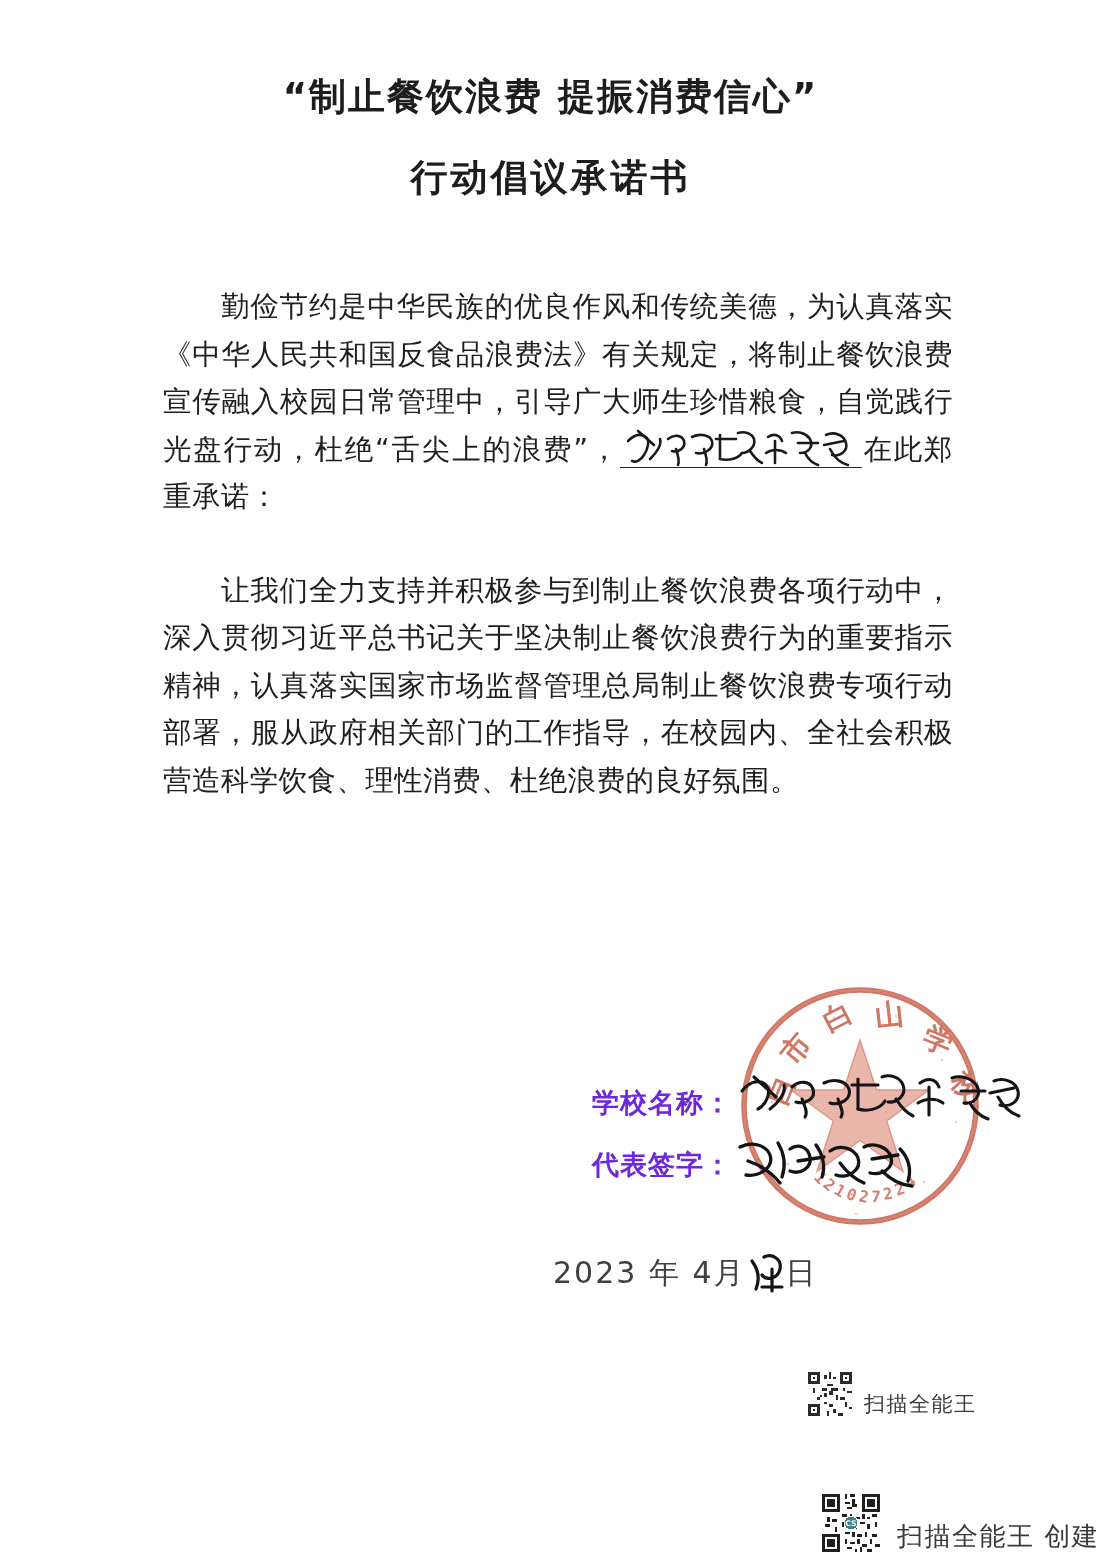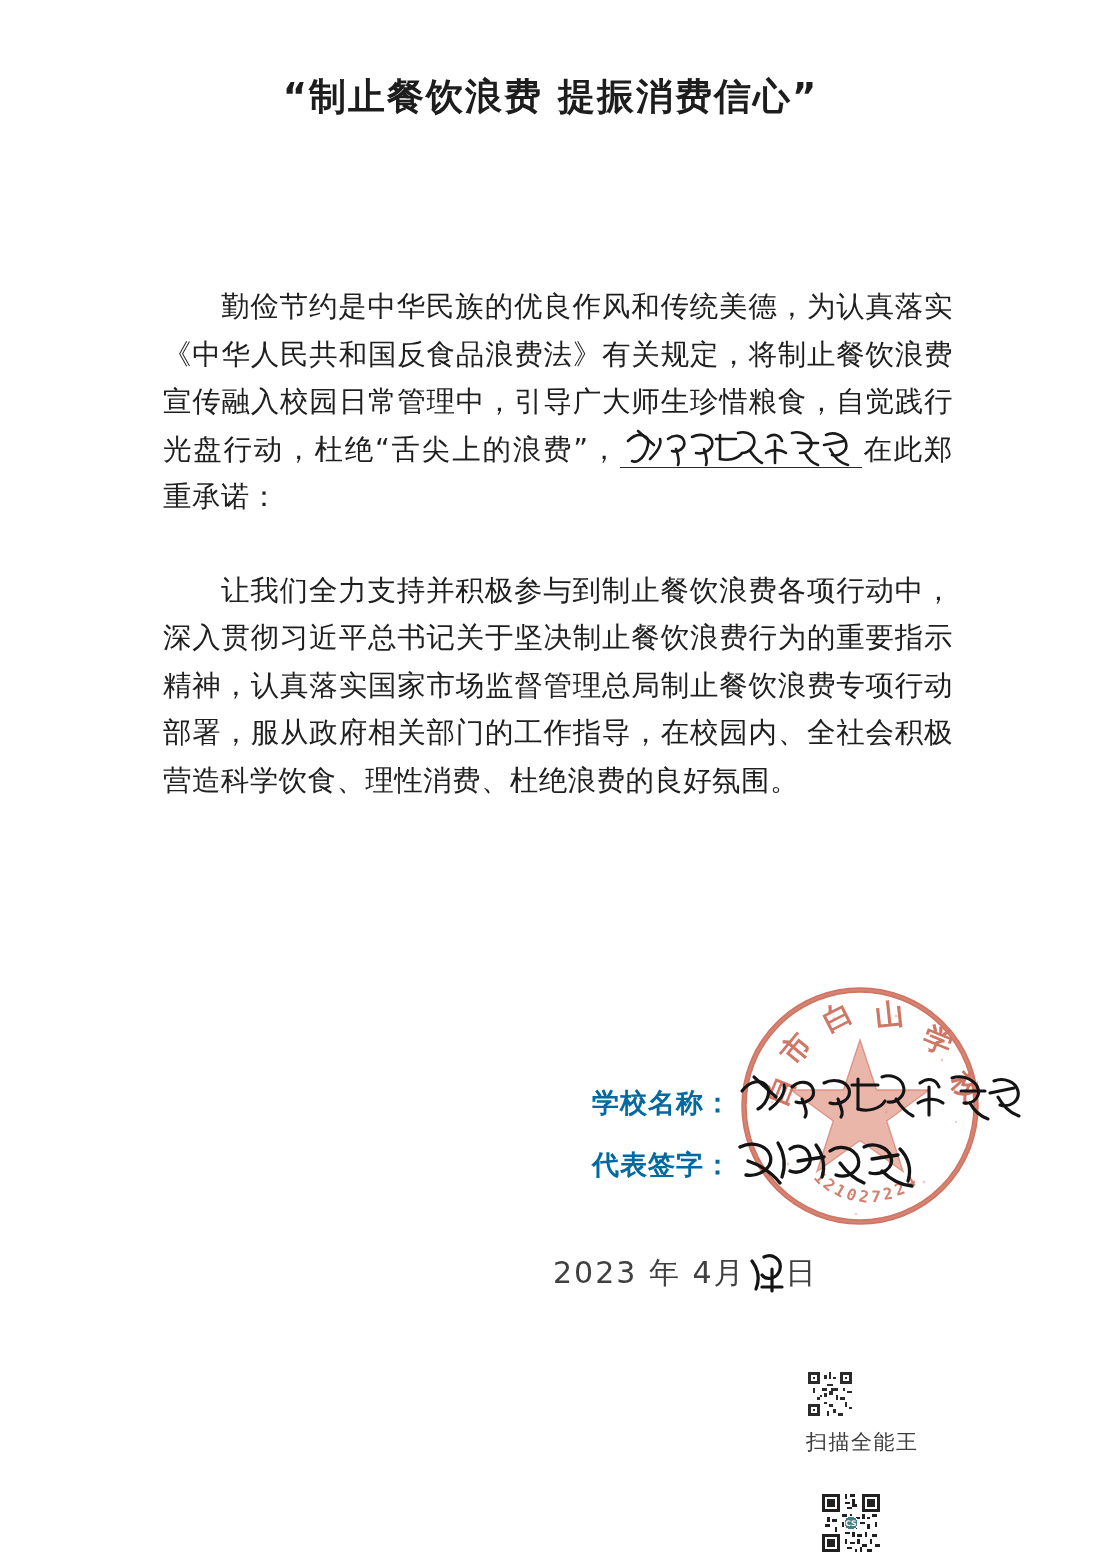--- a/index.html
+++ b/index.html
@@ -74,21 +74,21 @@
   .sign-block {
     position: absolute;
     left: 592px;
     top: 1085px;
     width: 460px;
   }
   .sign-row {
     position: relative;
     font-size: 27px;
     letter-spacing: 1px;
-    color: #0369a1;
+    color: #6d28d9;
     font-weight: 600;
     height: 62px;
     white-space: nowrap;
   }
   .sign-row .label { display: inline-block; }
   .sign-hand {
     position: absolute;
     left: 140px;
     top: -22px;
   }
@@ -122,23 +122,22 @@
     width: 40px;
     height: 30px;
     vertical-align: -6px;
   }
   .date-hand svg { position: absolute; left: 0; top: -12px; }
 
   
   .wm {
     position: absolute;
     display: flex;
-    align-items: flex-start;
+    align-items: flex-end;
     gap: 10px;
-    flex-direction: column;
   }
   .wm-mid { left: 806px; top: 1370px; }
   .wm-bottom { left: 820px; top: 1492px; gap: 15px; }
   .wm-text {
     font-size: 23px;
     color: #4a4a4a;
     letter-spacing: 1.5px;
     font-weight: 500;
     white-space: nowrap;
   }
@@ -146,20 +145,21 @@
   .wm-bottom .wm-text { font-size: 26px; color: #3a3a3a; }
   .qr { display: block; }
 </style>
 </head>
 <body>
 
 <div class="page">
 
   <div class="title-block">
     <div class="title-line t1">“制止餐饮浪费  提振消费信心”</div>
+    <div class="title-line t2">行动倡议承诺书</div>
   </div>
 
   <div class="body-area">
 
     <p class="para p1">
       <span>勤俭节约是中华民族的优良作风和传统美德，为认真落实《中华人民共和国反食品浪费法》有关规定，将制止餐饮浪费宣传融入校园日常管理中，引导广大师生珍惜粮食，自觉践行光盘行动，杜绝“舌尖上的浪费”，</span><span class="hand-inline"><svg width="242" height="52" viewBox="0 0 242 52" aria-hidden="true">
           <g fill="none" stroke="#1b1b1b" stroke-width="2.6" stroke-linecap="round" stroke-linejoin="round">
             <path d="M8 22 C14 16 20 14 26 18 C30 21 28 30 24 36 C21 41 16 44 12 42"></path>
             <path d="M18 12 L34 26"></path>
             <path d="M30 40 C36 34 42 26 40 20"></path>

